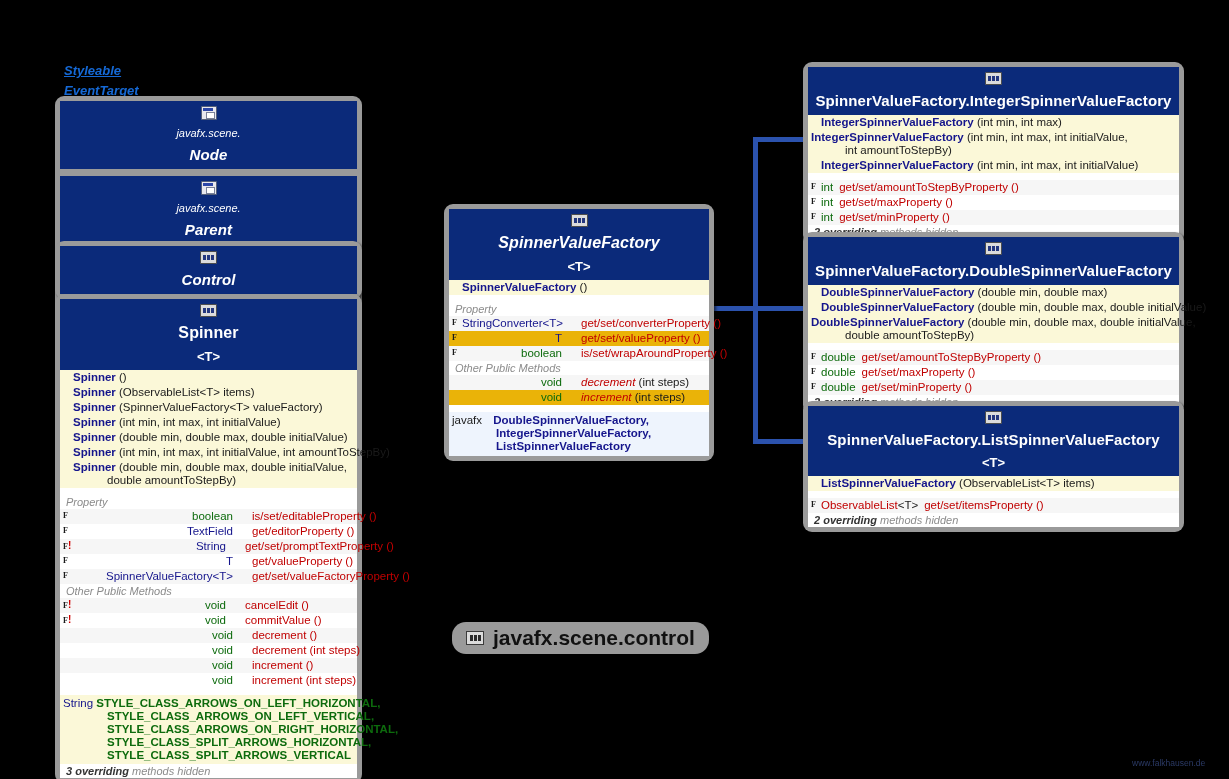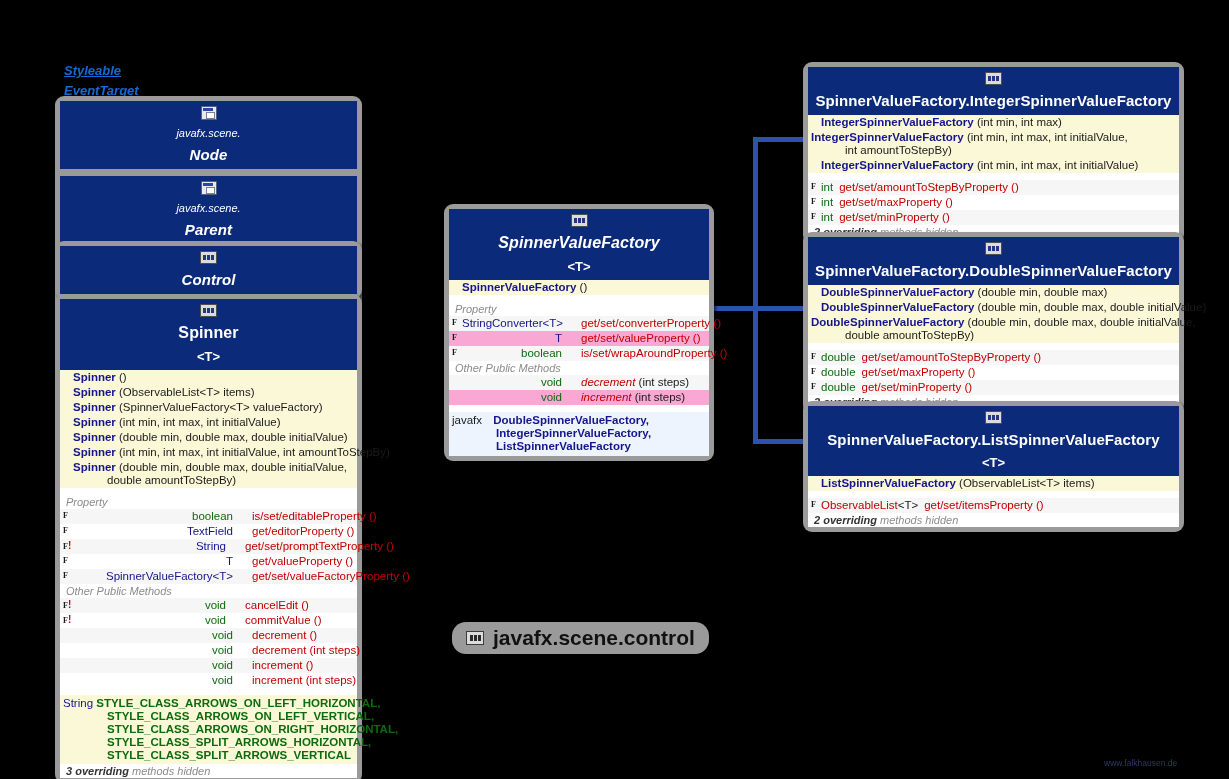--- a/index.html
+++ b/index.html
@@ -57,21 +57,21 @@
   .hidden-note b{color:#333;font-style:italic;font-weight:bold;}
   .gap{height:7px;background:#fff;}
 
   
   .iface{position:absolute;color:#1569d6;font-weight:bold;font-style:italic;
          font-size:13px;text-decoration:underline;white-space:nowrap;}
 
   
   .ln{position:absolute;background:#2b52ad;}
 
-  .wm{position:absolute;color:#2b3a66;font-size:8.5px;}
+  .wm{position:absolute;color:#2b3a66;font-size:8.5px;margin-left:28px;}
   .pkgbar{position:absolute;background:#9a9a9a;border-radius:14px;padding:4px 14px;
           display:flex;align-items:center;gap:9px;
           box-shadow:3px 3px 3px rgba(0,0,0,.55);}
   .pkgbar .t{font-size:21px;font-weight:bold;color:#111;white-space:nowrap;}
 </style>
 </head>
 <body>
 
 <div class="iface" style="left:64px;top:63px;">Styleable</div>
 <div class="iface" style="left:64px;top:83px;">EventTarget</div>
@@ -236,21 +236,21 @@
 <div class="boxwrap" style="left:444px;top:204px;width:260px;">
   <div class="hdr" style="background:#0b2a7a;font-size:16px;">
     <span class="ic ic-ctrl">
         <i></i>
         <i></i>
         <i></i>
       </span>
     <span class="t">SpinnerValueFactory</span>
       <span class="gen" style="font-style:normal">&lt;T&gt;</span>
   </div>
-  <div class="rows" style="background:#f9a8d4;">
+  <div class="rows" style="background:#eab308;">
     <div class="r ctor">
         <span class="flag"></span>
         <span class="nm"><span class="bluebold">SpinnerValueFactory</span> <span class="prm">()</span></span>
       </div>
 
     <div class="gap"></div>
     <div class="sec">Property</div>
 
     <div class="r alt">
         <span class="flag">F</span>

